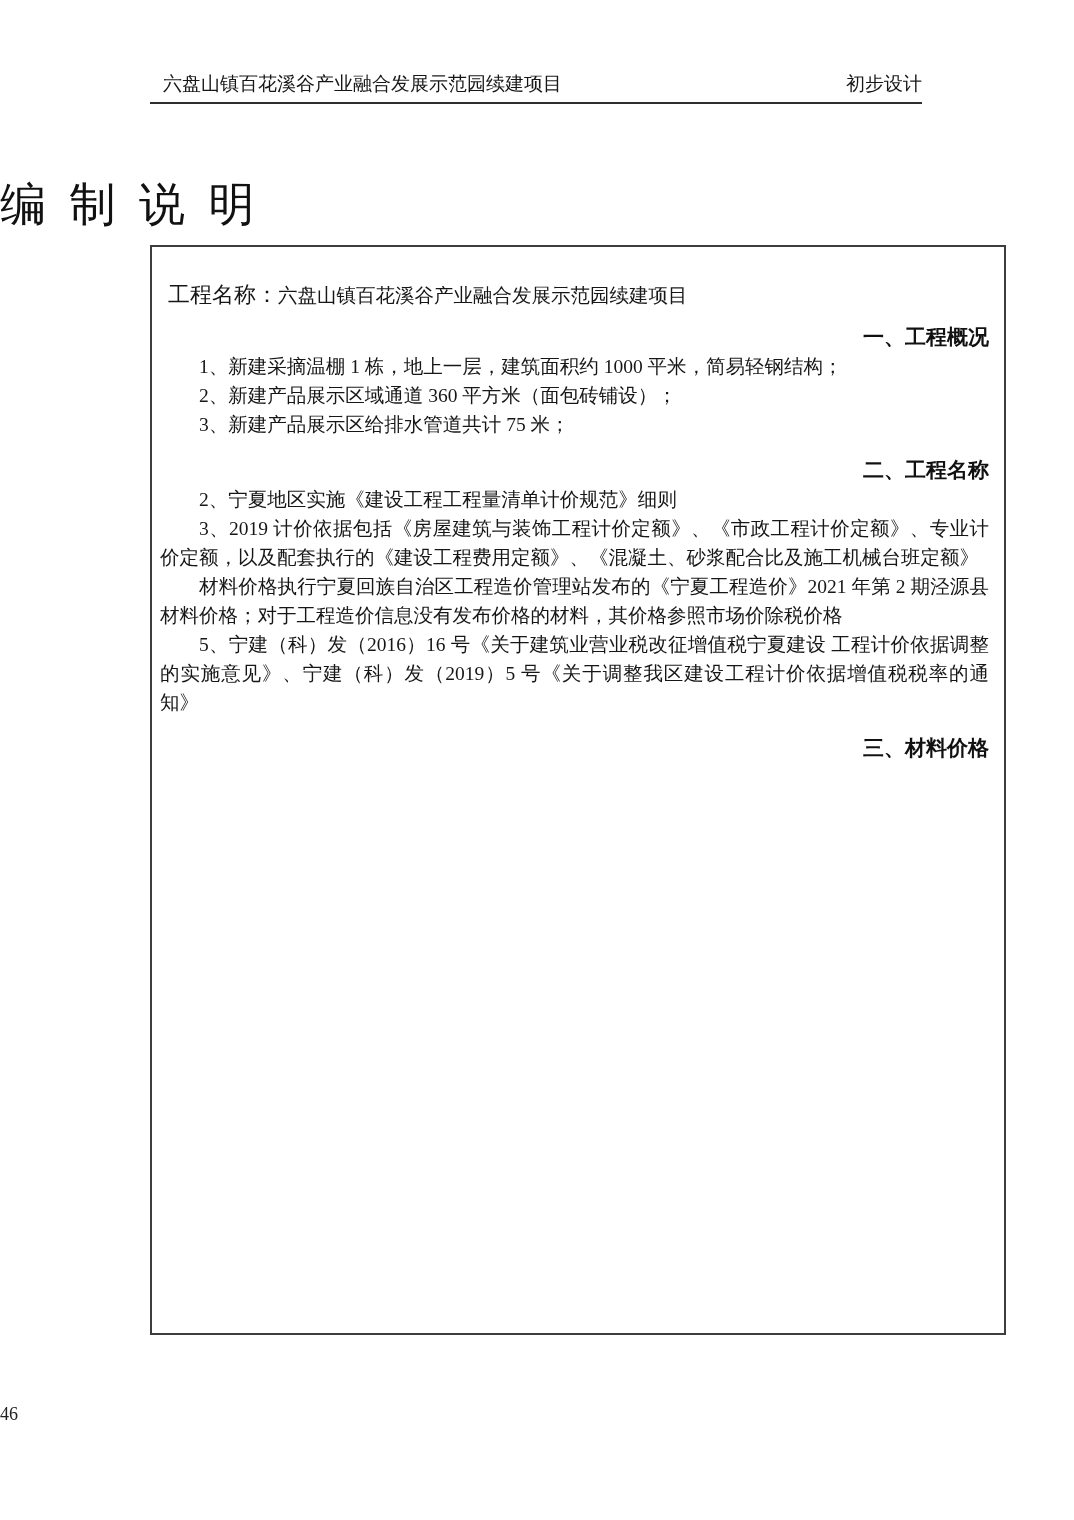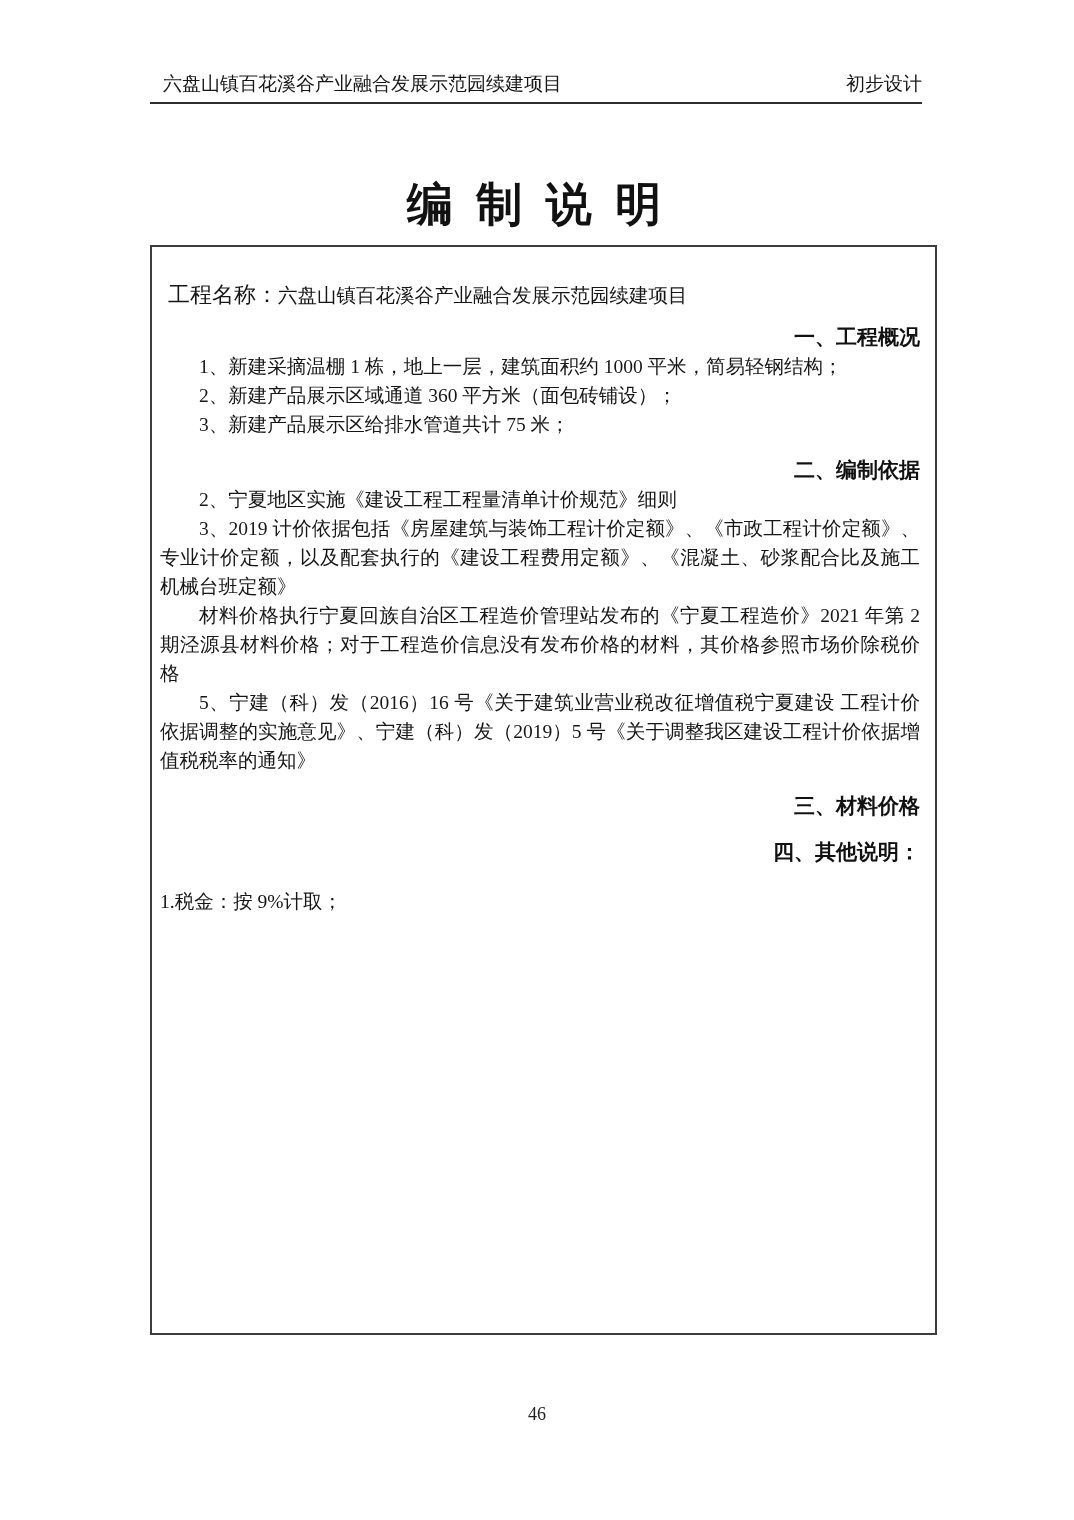--- a/index.html
+++ b/index.html
@@ -29,34 +29,33 @@
   }
   .page-header .hl { padding-left: 13px; }
 
   
   .doc-title {
     position: absolute;
     top: 176px;
     left: 0;
     width: 100%;
     margin: 0;
-    text-align: center;
     font-size: 46px;
     line-height: 1.25;
-    font-weight: bold;
+    font-weight: normal;
     letter-spacing: 6px;
     color: #111;
   }
 
   
   .content-box {
     position: absolute;
     left: 150px;
     top: 245px;
-    width: 787px;
+    width: 856px;
     height: 1090px;
     border: 2px solid #3d3d3d;
     padding: 33px 15px 0 8px;
     font-size: 19.5px;
     line-height: 29px;
     text-align: left;
   }
 
   .project-line { margin: 0 0 13px 8px; }
   .project-label { font-size: 22px; }
@@ -81,21 +80,21 @@
     text-indent: 0;
     margin-top: 20px;
   }
 
   
   .page-footer {
     position: absolute;
     top: 1404px;
     left: 0;
     width: 100%;
-    text-align: center;
+    text-align: left;
     font-size: 18px;
     color: #222;
   }
 </style>
 </head>
 <body>
 
 <div class="page-header">
   <span class="hl">六盘山镇百花溪谷产业融合发展示范园续建项目</span>
   <span class="hr">初步设计</span>
@@ -108,33 +107,29 @@
   <p class="project-line"><span class="project-label">工程名称：</span><span class="project-name">六盘山镇百花溪谷产业融合发展示范园续建项目</span></p>
 
   <section class="sec">
     <h2>一、工程概况</h2>
     <p>1、新建采摘温棚 1 栋，地上一层，建筑面积约 1000 平米，简易轻钢结构；</p>
     <p>2、新建产品展示区域通道 360 平方米（面包砖铺设）；</p>
     <p>3、新建产品展示区给排水管道共计 75 米；</p>
   </section>
 
   <section class="sec">
-    <h2>二、编制依据</h2>
+    <h2>二、工程名称</h2>
     <p>2、宁夏地区实施《建设工程工程量清单计价规范》细则</p>
     <p>3、2019 计价依据包括《房屋建筑与装饰工程计价定额》、《市政工程计价定额》、专业计价定额，以及配套执行的《建设工程费用定额》、《混凝土、砂浆配合比及施工机械台班定额》</p>
     <p>材料价格执行宁夏回族自治区工程造价管理站发布的《宁夏工程造价》2021 年第 2 期泾源县材料价格；对于工程造价信息没有发布价格的材料，其价格参照市场价除税价格</p>
     <p>5、宁建（科）发（2016）16 号《关于建筑业营业税改征增值税宁夏建设 工程计价依据调整的实施意见》、宁建（科）发（2019）5 号《关于调整我区建设工程计价依据增值税税率的通知》</p>
   </section>
 
   <section class="sec">
     <h2>三、材料价格</h2>
   </section>
 
-  <section class="sec">
-    <h2>四、其他说明：</h2>
-    <p class="tax-line">1.税金：按 9%计取；</p>
-  </section>
 
 </div>
 
 <div class="page-footer">
   <span>46</span>
 </div>
 
 </body></html>

